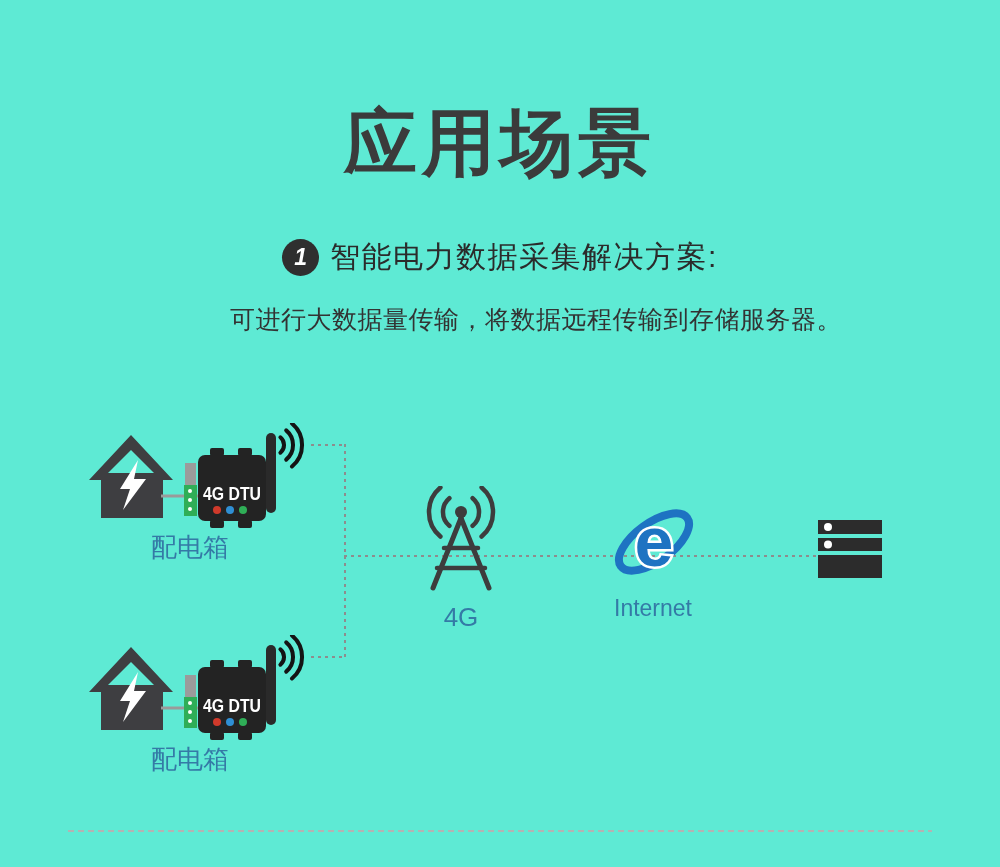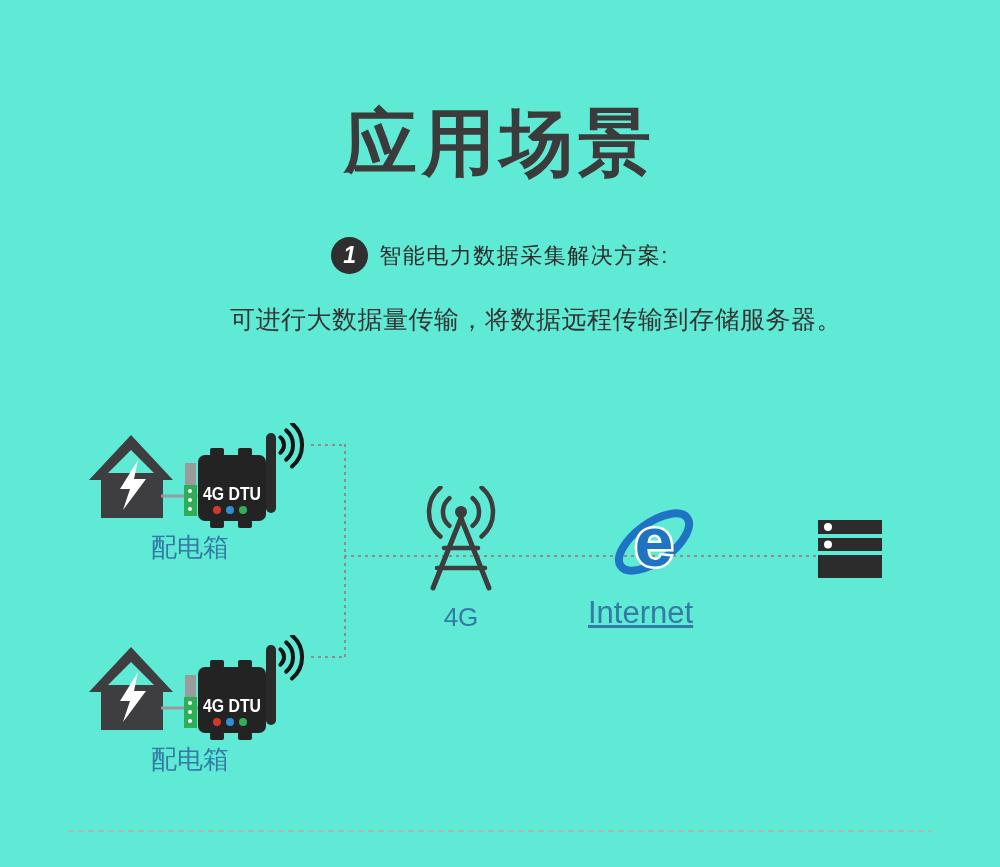--- a/index.html
+++ b/index.html
@@ -14,21 +14,21 @@
   .solution-row{
     position:absolute;top:237px;left:0;width:1000px;
     display:flex;justify-content:center;align-items:center;gap:11px;
   }
   .bullet-circle{
     width:37px;height:37px;border-radius:50%;background:#2f2f2f;
     display:flex;align-items:center;justify-content:center;
     color:#ffffff;font-size:23px;font-weight:700;font-style:italic;flex:0 0 auto;
   }
   .solution-heading{
-    font-size:22px;font-weight:500;color:#2b2b2b;letter-spacing:1.5px;
+    font-size:30px;font-weight:500;color:#2b2b2b;letter-spacing:1.5px;
   }
   .subtitle{
     position:absolute;top:303px;left:0;width:1000px;text-align:center;
     font-size:25px;color:#333333;letter-spacing:0.5px;padding-left:36px;
   }
   .station-svg{position:absolute;left:78px;width:240px;height:112px;}
   .station-1{top:423px;}
   .station-2{top:635px;}
   .station-label{
     position:absolute;left:140px;width:100px;text-align:center;
@@ -42,22 +42,22 @@
   .dash-a2{top:656px;left:311px;width:35px;}
   .dash-b{left:344px;top:444px;height:214px;}
   .dash-c{top:555px;left:344px;width:474px;}
   .tower-svg{position:absolute;left:408px;top:486px;width:110px;height:108px;}
   .tower-label{
     position:absolute;left:425px;top:594px;width:72px;text-align:center;
     font-size:26px;color:#347aa6;font-weight:500;margin-top:8px;
   }
   .internet-svg{position:absolute;left:610px;top:498px;width:88px;height:88px;}
   .internet-label{
-    position:absolute;left:588px;top:595px;width:104px;text-align:left;
-    font-size:31px;color:#347aa6;text-decoration:underline;
+    position:absolute;left:588px;top:595px;width:104px;text-align:right;
+    font-size:23px;color:#347aa6;
   }
   .server-svg{position:absolute;left:816px;top:516px;width:68px;height:64px;}
   .server-label{
     position:absolute;left:780px;top:595px;width:140px;text-align:center;
     font-size:24px;color:#347aa6;
   }
   .bottom-separator{
     position:absolute;top:830px;left:68px;width:864px;height:2px;
     background:repeating-linear-gradient(to right,#b3b3b3 0 6px,transparent 6px 10px);
   }

